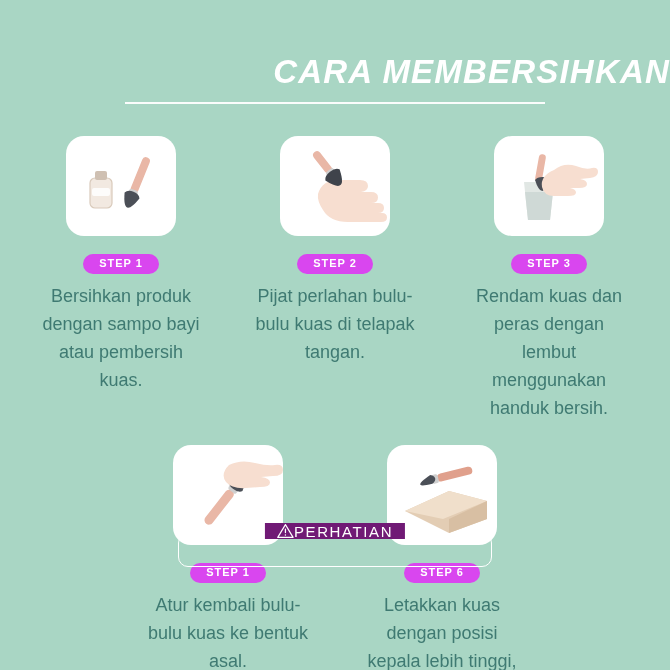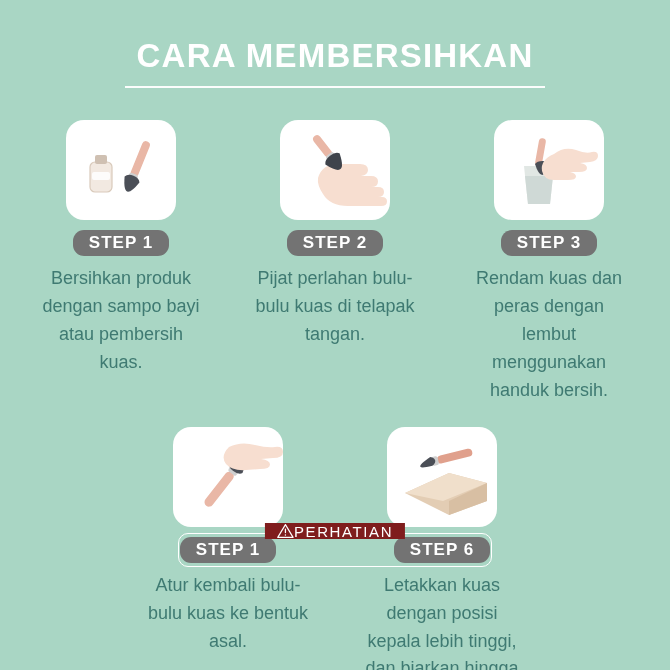--- a/index.html
+++ b/index.html
@@ -16,22 +16,23 @@
   .page {
     position: relative;
     width: 670px;
     height: 670px;
     background: #a9d6c4;
     box-sizing: border-box;
   }
 
   
   .title-wrap {
-    text-align: center;
-    padding-top: 38px;
+    text-align: right;
+    padding-top: 54px;
+    font-style: italic;
   }
   .title {
     font-size: 33px;
     font-weight: bold;
     letter-spacing: 1.2px;
     color: #ffffff;
     text-transform: uppercase;
     line-height: 1.1;
   }
   .title-rule {
@@ -64,24 +65,24 @@
   }
   .card {
     width: 110px;
     height: 100px;
     background: #ffffff;
     border-radius: 18px;
     position: relative;
     overflow: hidden;
   }
   .badge {
-    margin-top: 10px;
-    background: #737373;
-    color: #ffffff;
-    font-size: 17px;
+    margin-top: 18px;
+    background: #d946ef;
+    color: #ffffff;
+    font-size: 11px;
     font-weight: bold;
     letter-spacing: 1px;
     padding: 4px 16px 5px 16px;
     border-radius: 11px;
     line-height: 1;
   }
   .caption {
     margin-top: 9px;
     text-align: center;
     color: #3f7a72;
@@ -100,21 +101,21 @@
     border: 1px solid #ffffff;
     border-radius: 10px;
     padding: 16px 18px 16px 18px;
     text-align: center;
   }
   .att-head {
     position: absolute;
     top: -11px;
     left: 50%;
     transform: translateX(-50%);
-    background: #7f1d1d;
+    background: #701a75;
     padding: 0 12px;
     display: flex;
     align-items: flex-end;
     white-space: nowrap;
   }
   .att-title {
     color: #ffffff;
     font-size: 15px;
     letter-spacing: 1.6px;
     line-height: 1;

